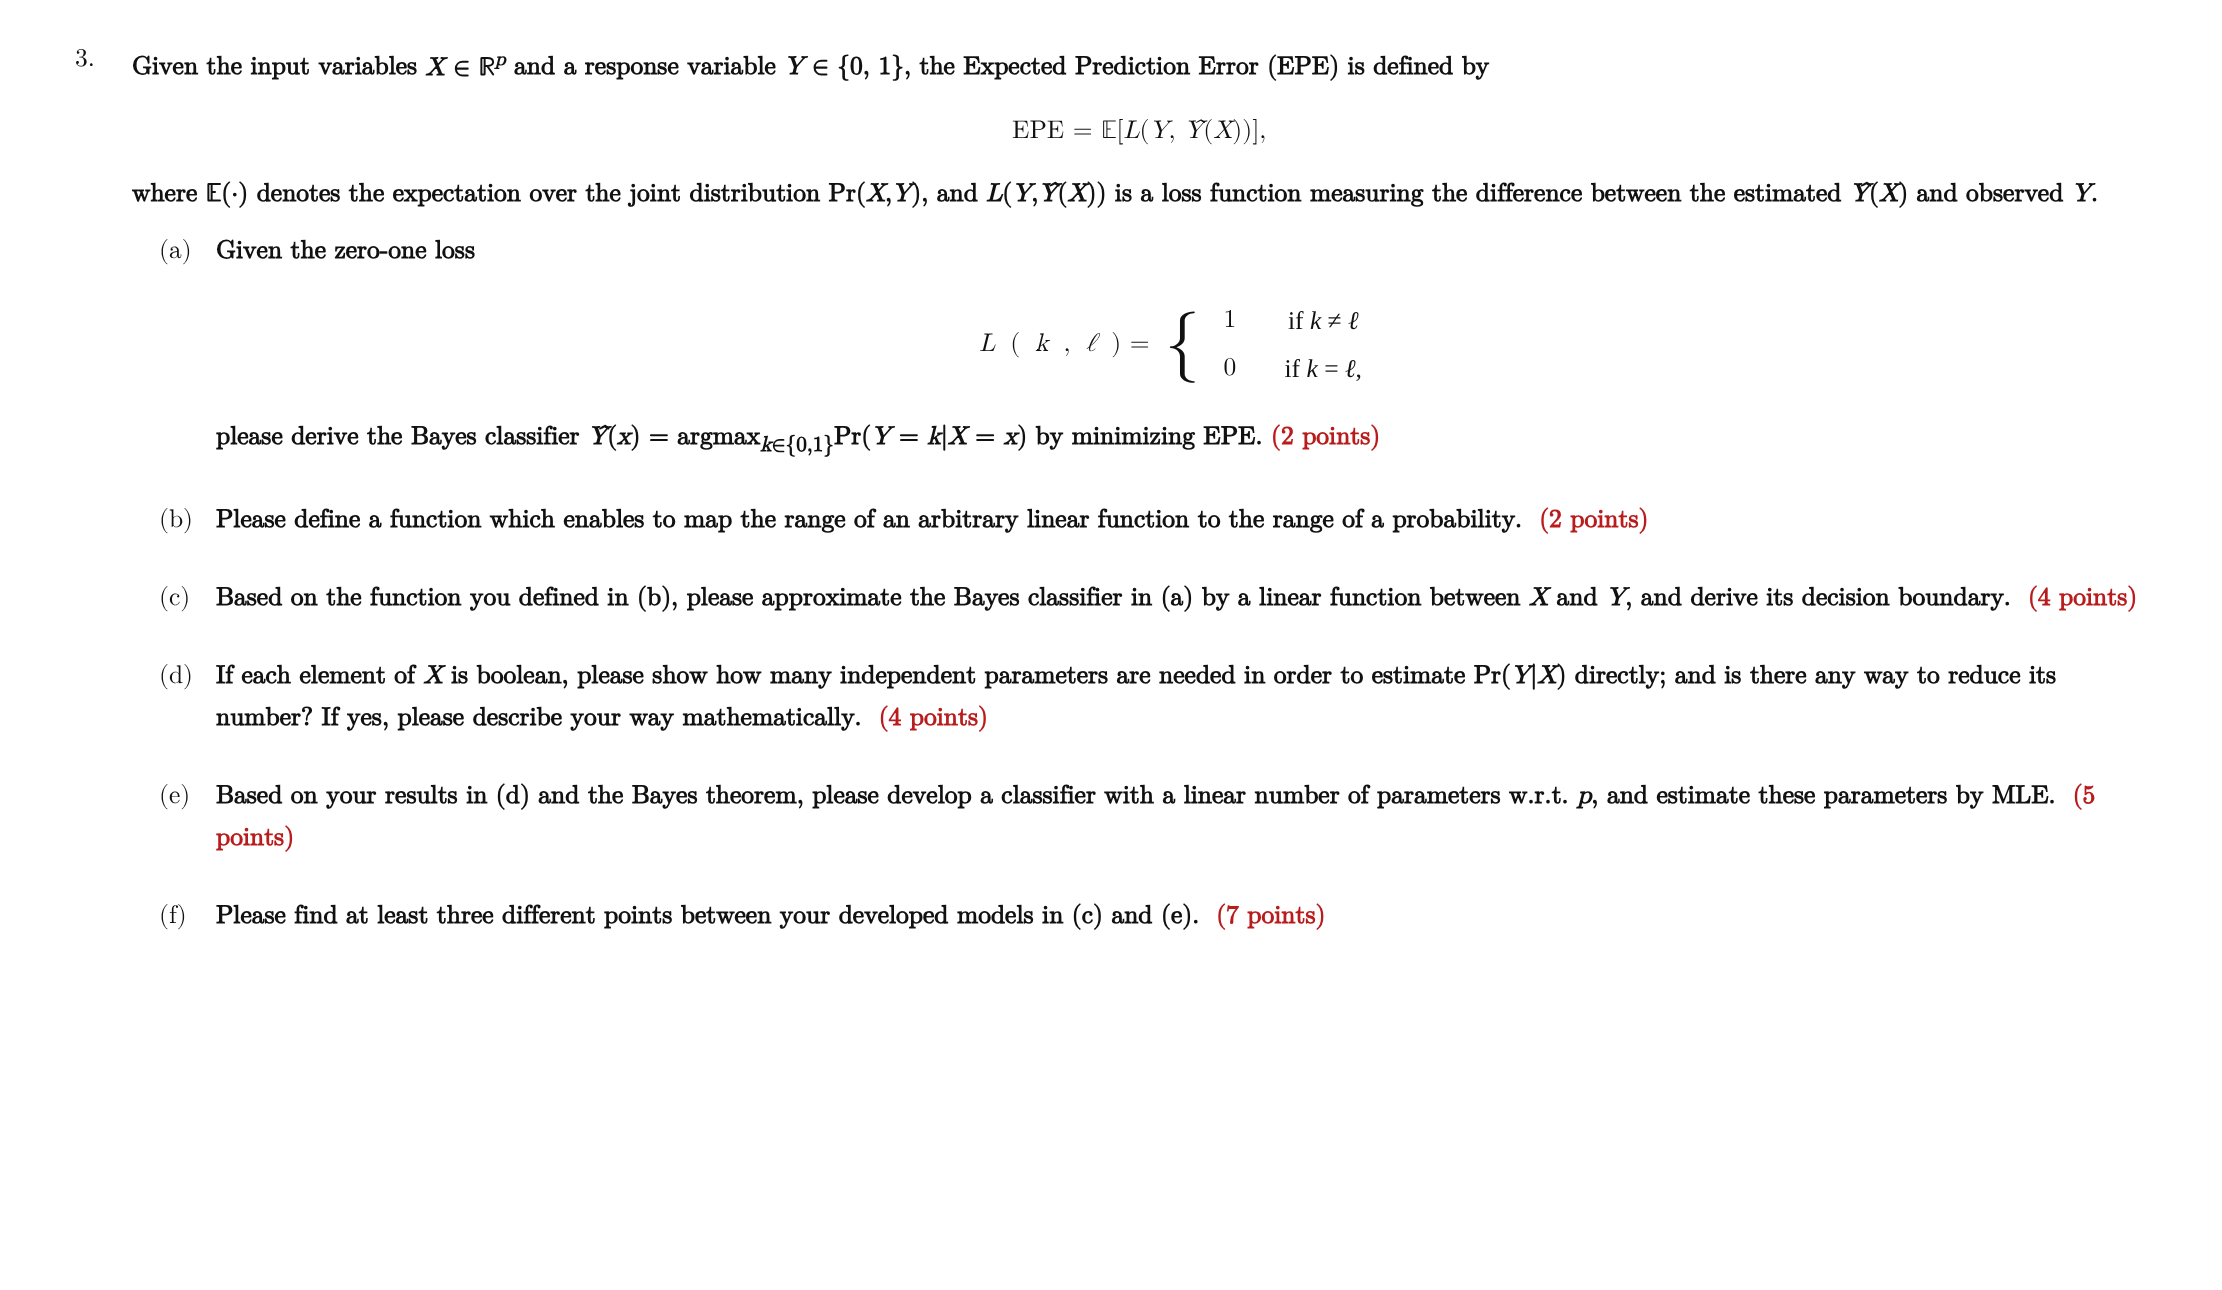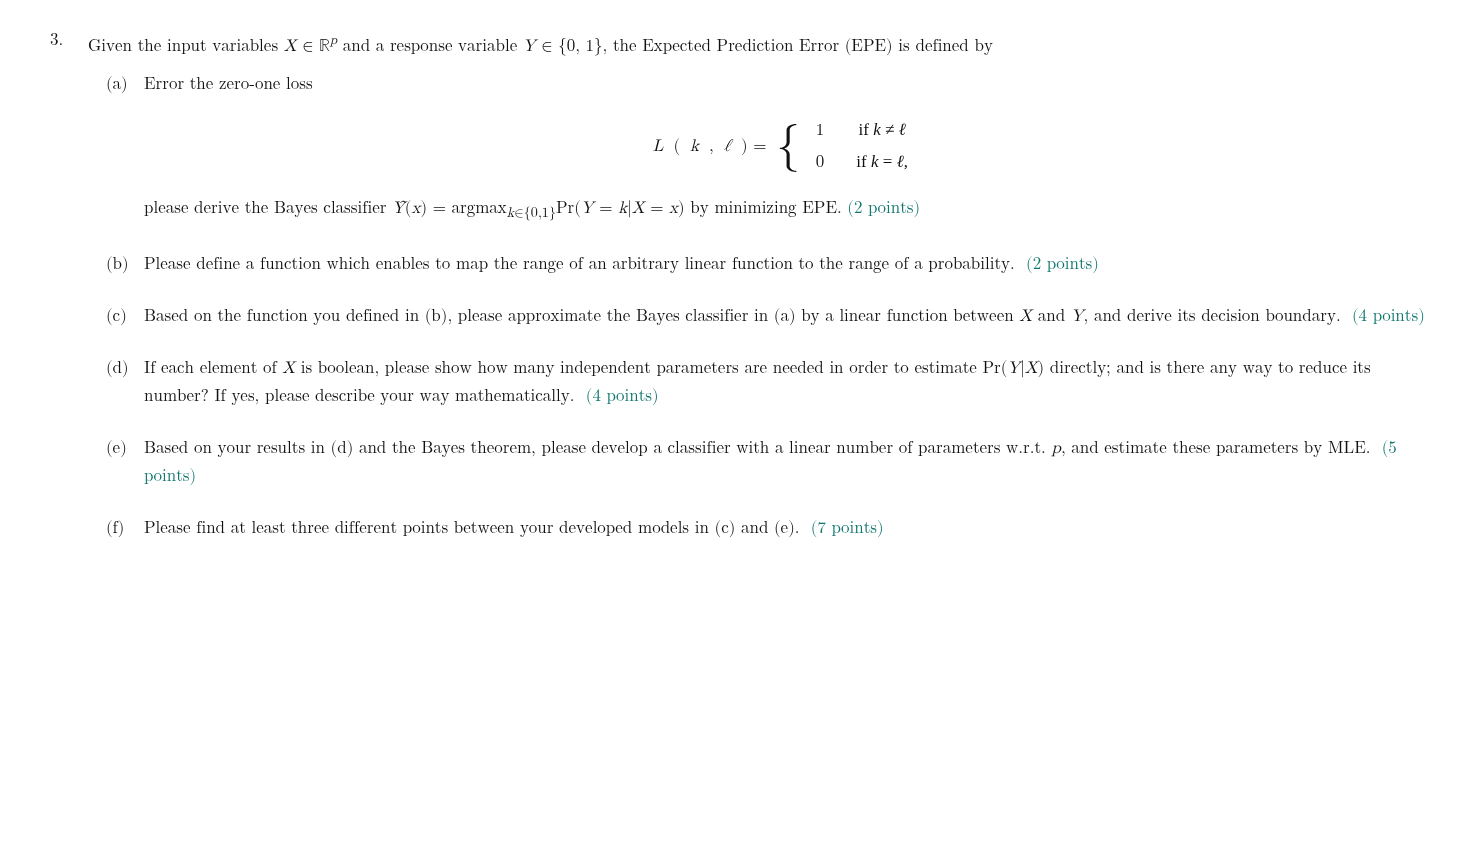--- a/index.html
+++ b/index.html
@@ -20,20 +20,21 @@
     .question-number {
       min-width: 38px;
       font-size: 17px;
     }
     .question-content {
       flex: 1;
     }
     .paragraph {
       line-height: 1.65;
       margin-bottom: 10px;
+      font-weight: bold;
     }
     .display-math {
       text-align: center;
       margin: 18px 0 18px 0;
       font-size: 17px;
     }
     .piecewise {
       display: inline-flex;
       align-items: center;
       gap: 10px;
@@ -55,21 +56,21 @@
       align-items: center;
     }
     .piecewise-val {
       min-width: 14px;
       text-align: right;
     }
     .piecewise-cond {
       min-width: 80px;
       font-family: Liberation Serif, serif;
     }
-    .pink { color: #0f766e; }
+    .pink { color: #b91c1c; }
     .sub-items {
       margin-top: 10px;
       margin-left: 18px;
     }
     .sub-item {
       display: flex;
       flex-direction: row;
       margin-bottom: 14px;
       line-height: 1.65;
     }
@@ -89,28 +90,35 @@
 <div class="question-block">
   <div class="question-number">3.</div>
   <div class="question-content">
 
     <div class="paragraph">
       Given the input variables <span><i>X</i> ∈ ℝ<sup><i>p</i></sup></span>
       and a response variable <span><i>Y</i> ∈ {0, 1}</span>,
       the Expected Prediction Error (EPE) is defined by
     </div>
 
+    <div class="display-math">
+      EPE = 𝔼[<i>L</i>(<i>Y</i>, <i>Ŷ</i>(<i>X</i>))],
+    </div>
 
+    <div class="paragraph">
+      where 𝔼(·) denotes the expectation over the joint distribution Pr(<i>X</i>,<i>Y</i>), and <i>L</i>(<i>Y</i>,<i>Ŷ</i>(<i>X</i>)) is a loss function
+      measuring the difference between the estimated <i>Ŷ</i>(<i>X</i>) and observed <i>Y</i>.
+    </div>
 
     <div class="sub-items">
 
       <div class="sub-item">
         <div class="sub-label">(a)</div>
         <div class="sub-content">
-          <div class="paragraph">Error the zero-one loss</div>
+          <div class="paragraph">Given the zero-one loss</div>
           <div class="display-math">
             <span class="piecewise">
               <i>L</i>(<i>k</i>, <i>ℓ</i>) =
               <span class="brace">{</span>
               <span class="piecewise-rows">
                 <span class="piecewise-row">
                   <span class="piecewise-val">1</span>
                   <span class="piecewise-cond">if <i>k</i> ≠ <i>ℓ</i></span>
                 </span>
                 <span class="piecewise-row">

